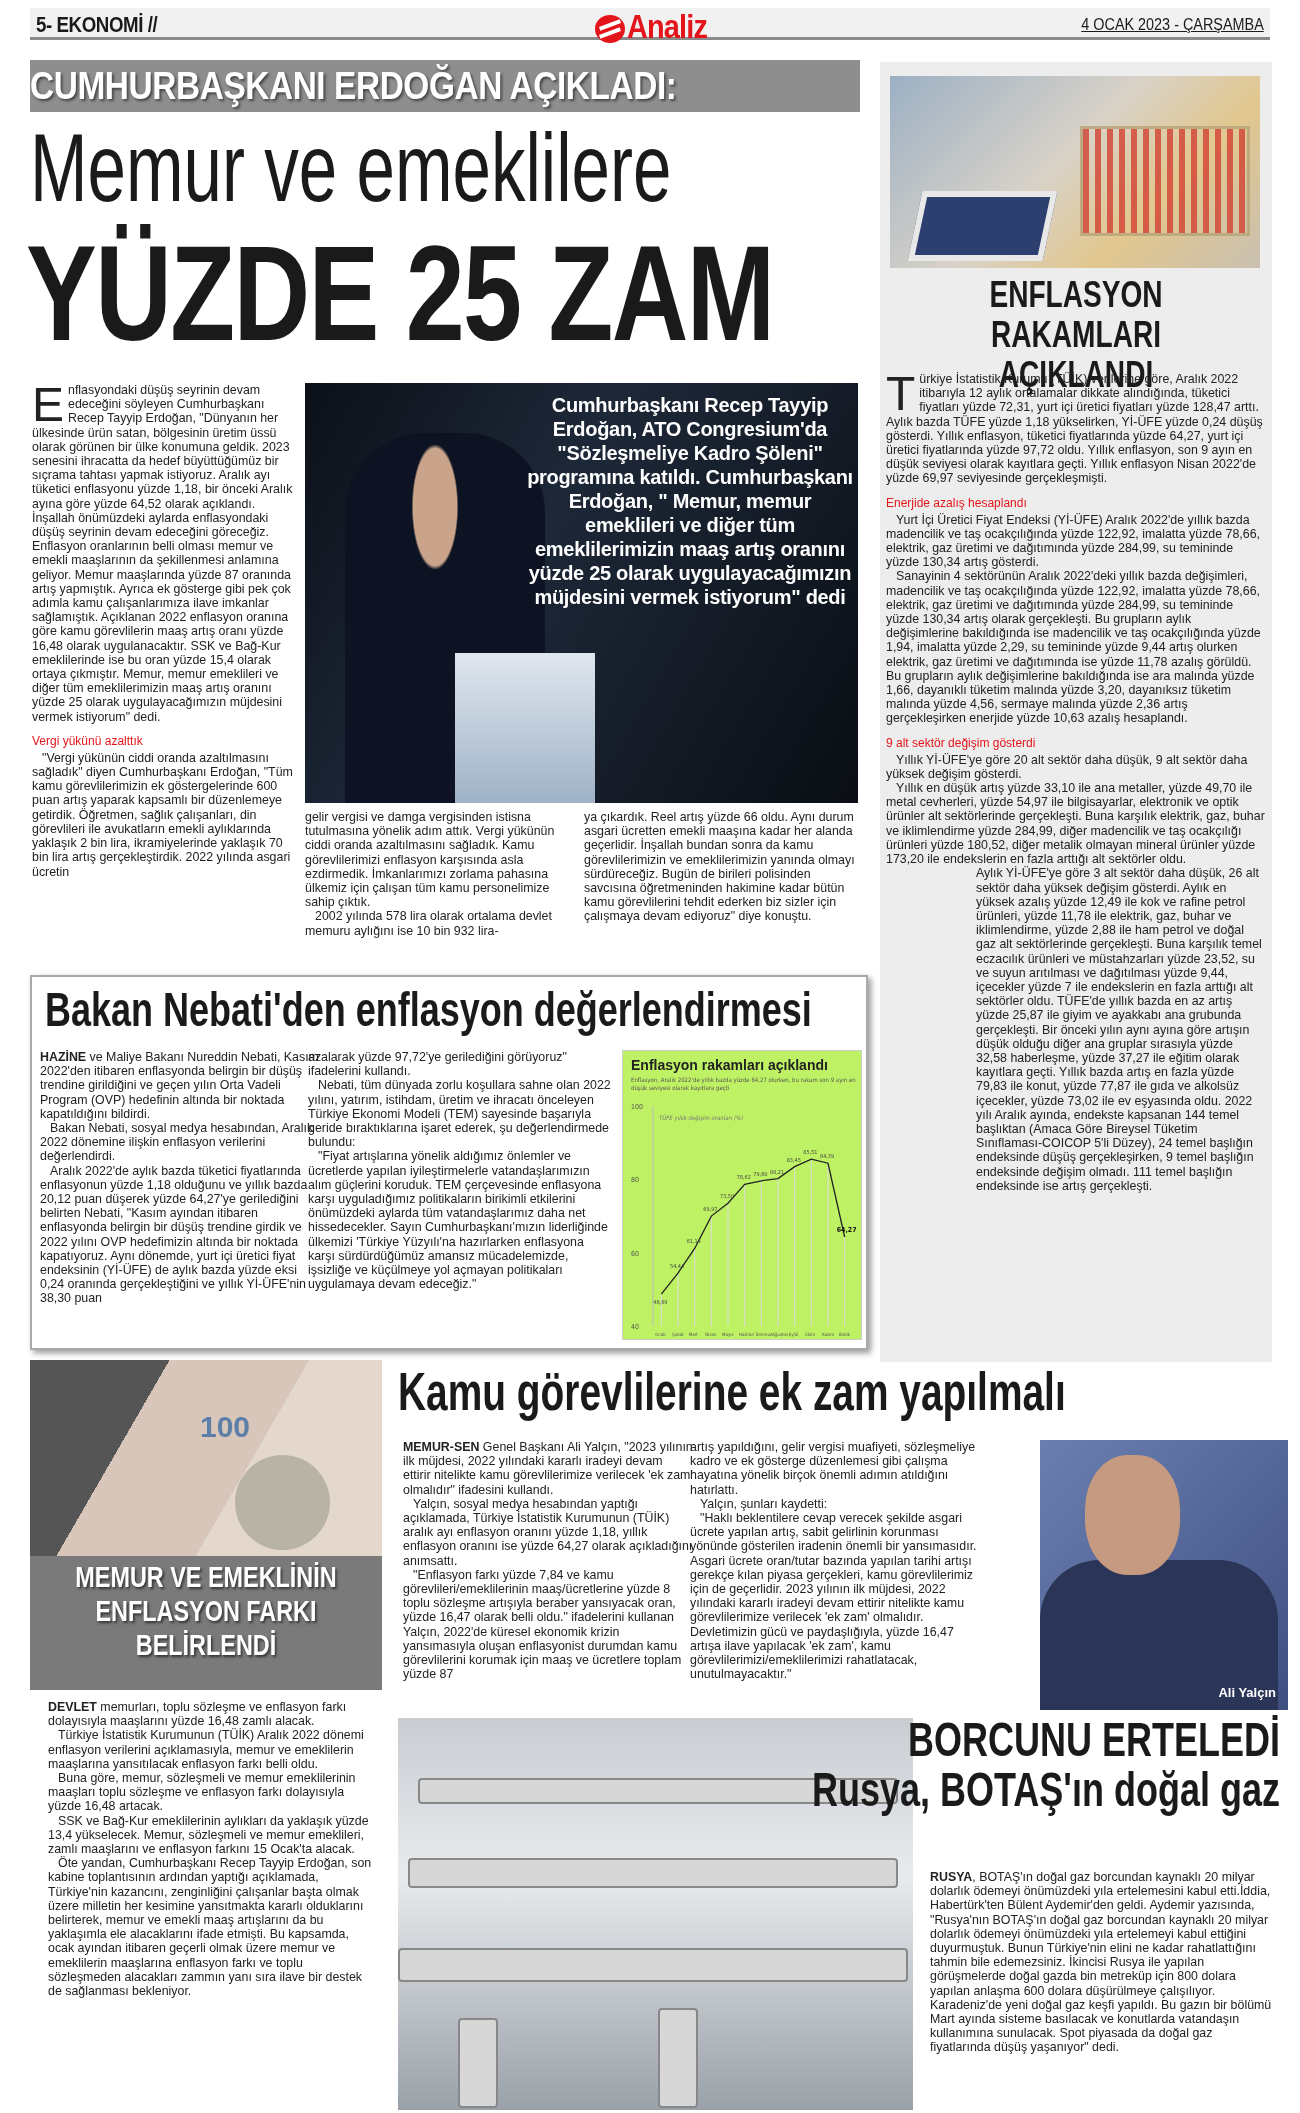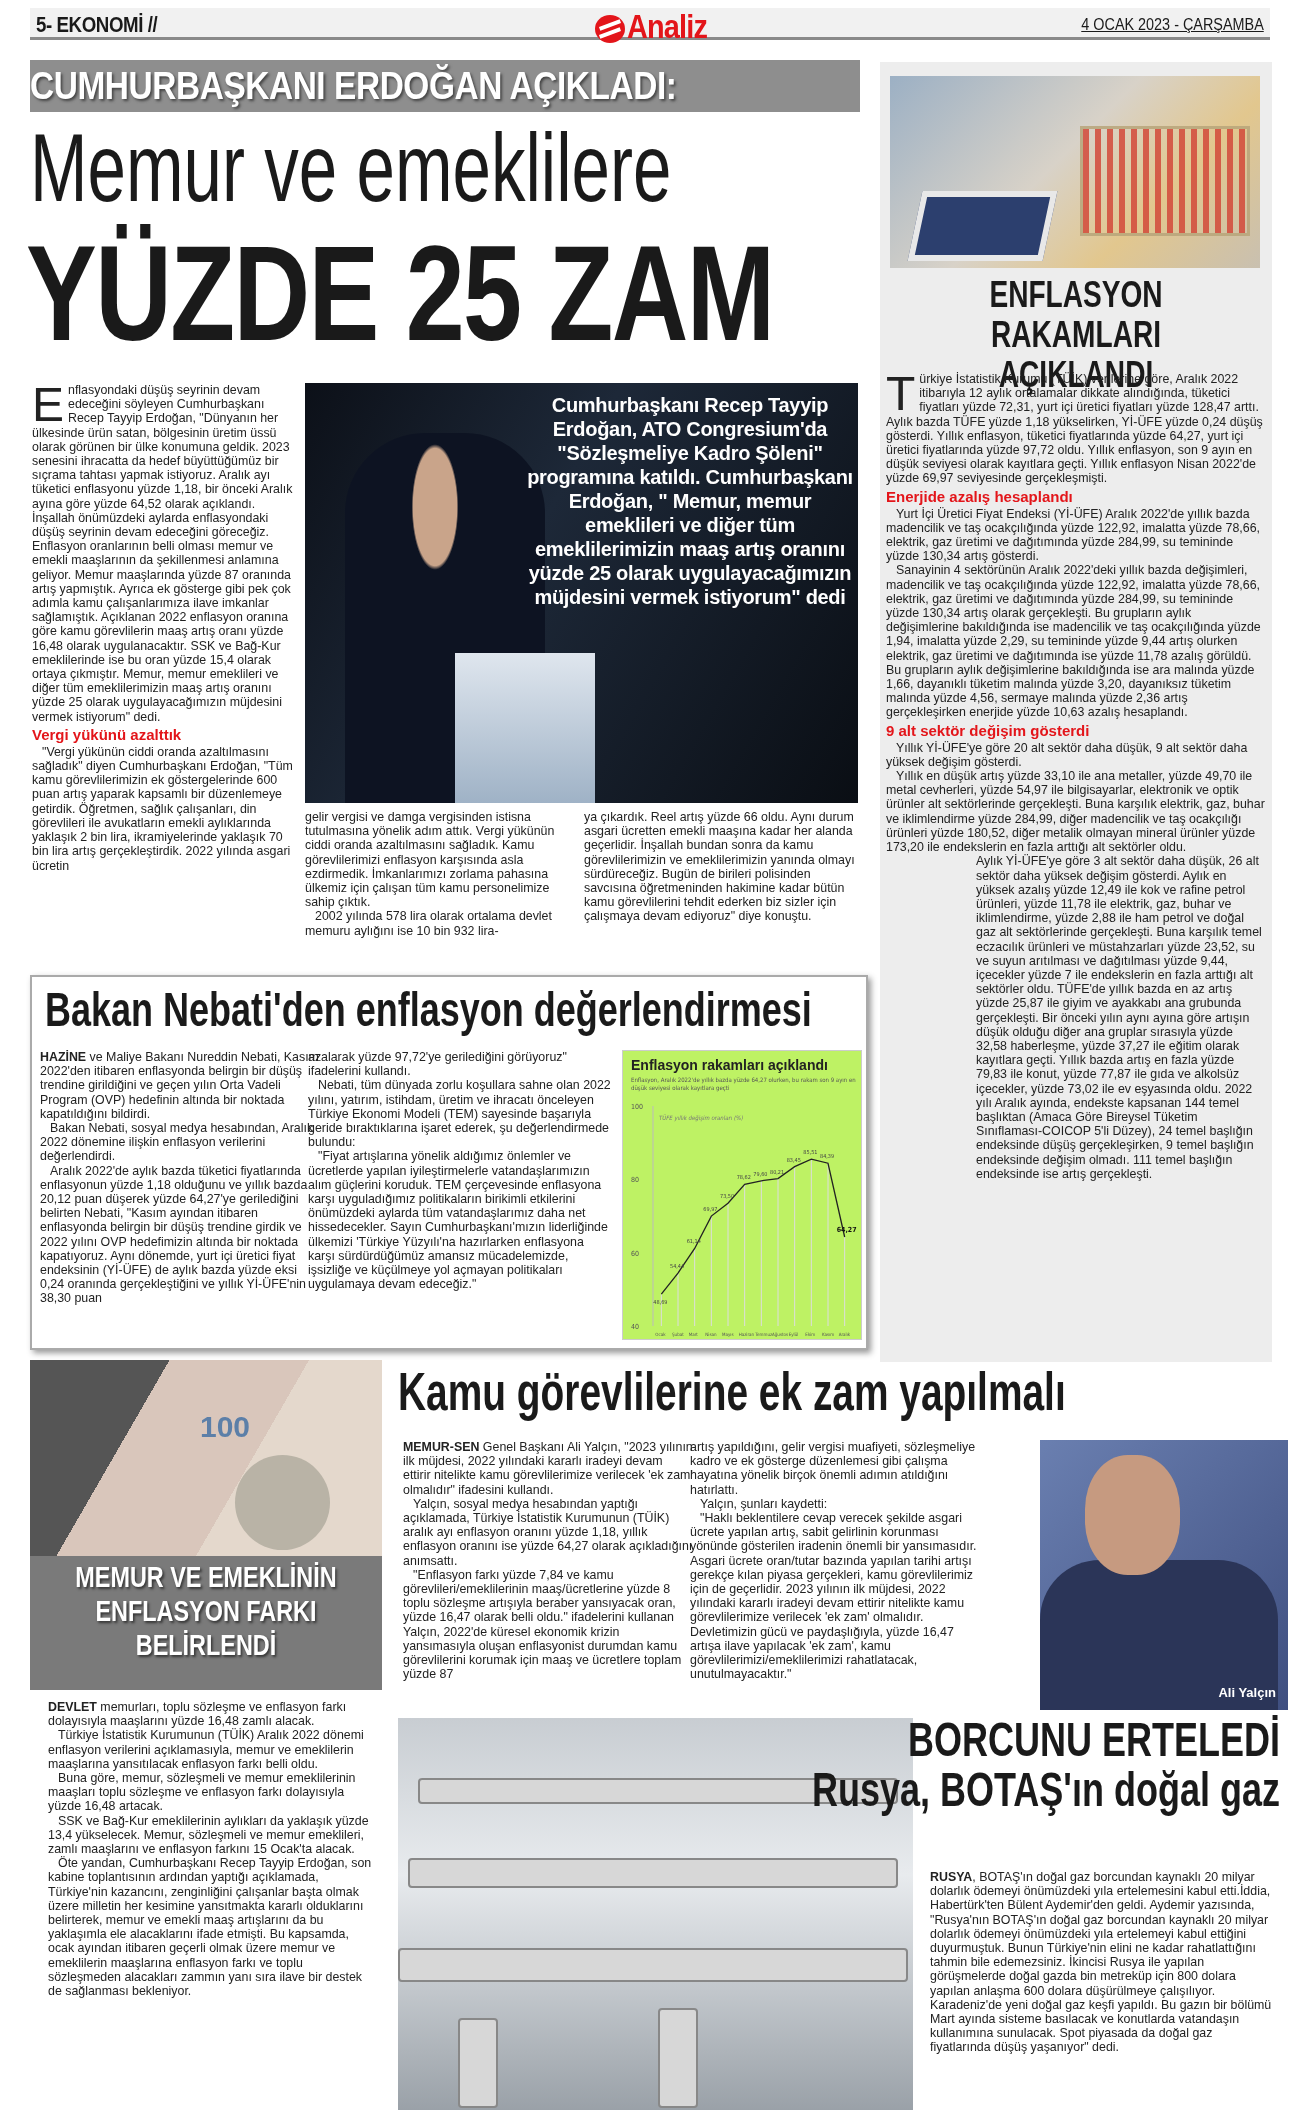--- a/index.html
+++ b/index.html
@@ -2,21 +2,21 @@
 <html><head>
 <meta charset="utf-8">
 <style>
 *{box-sizing:border-box;margin:0;padding:0}
 body{width:1300px;height:2113px;background:#fff;font-family:"DejaVu Sans Condensed","DejaVu Sans",sans-serif;color:#1a1a1a;position:relative;overflow:hidden}
 .abs{position:absolute}
 .body-text{font-family:"Liberation Sans",sans-serif;font-size:12.4px;line-height:14.2px;color:#222;text-align:left}
 .body-text p{text-indent:10px}
 .body-text p.noi{text-indent:0}
 .lead{font-weight:bold}
-.sub{color:#e3151a;font-weight:bold;font-size:15px;line-height:18px;font-family:"Liberation Sans",sans-serif;margin:2px 0 1px}
+.sub{color:#e3151a;font-weight:normal;font-size:12px;line-height:18px;font-family:"Liberation Sans",sans-serif;margin:8px 0 1px}
 
 #hdr{left:30px;top:8px;width:1240px;height:32px;border-bottom:3px solid #8a8a8a;background:#f1f1f1}
 #hdr .sec{left:6px;top:4px;font-size:22px;font-weight:bold;font-family:"Liberation Sans Narrow","Liberation Sans",sans-serif;letter-spacing:-0.5px;transform:scaleX(.85);transform-origin:left}
 #hdr .date{right:6px;top:8px;font-size:16px;font-family:"Liberation Sans",sans-serif;text-decoration:underline;transform:scaleX(.9);transform-origin:right}
 #logo{left:565px;top:3px;width:170px;height:34px}
 #logo .mark{left:0;top:4px;width:30px;height:28px;background:#e3151a;border-radius:50%}
 #logo .mark::before{content:"";position:absolute;left:4px;top:8px;width:22px;height:4px;background:#fff;transform:rotate(-20deg)}
 #logo .mark::after{content:"";position:absolute;left:4px;top:16px;width:22px;height:4px;background:#fff;transform:rotate(-20deg)}
 #logo .name{left:32px;top:-4px;font-size:34px;font-weight:900;color:#e3151a;font-family:"Liberation Sans",sans-serif;transform:scaleX(.85);transform-origin:left;letter-spacing:-1px}
 

